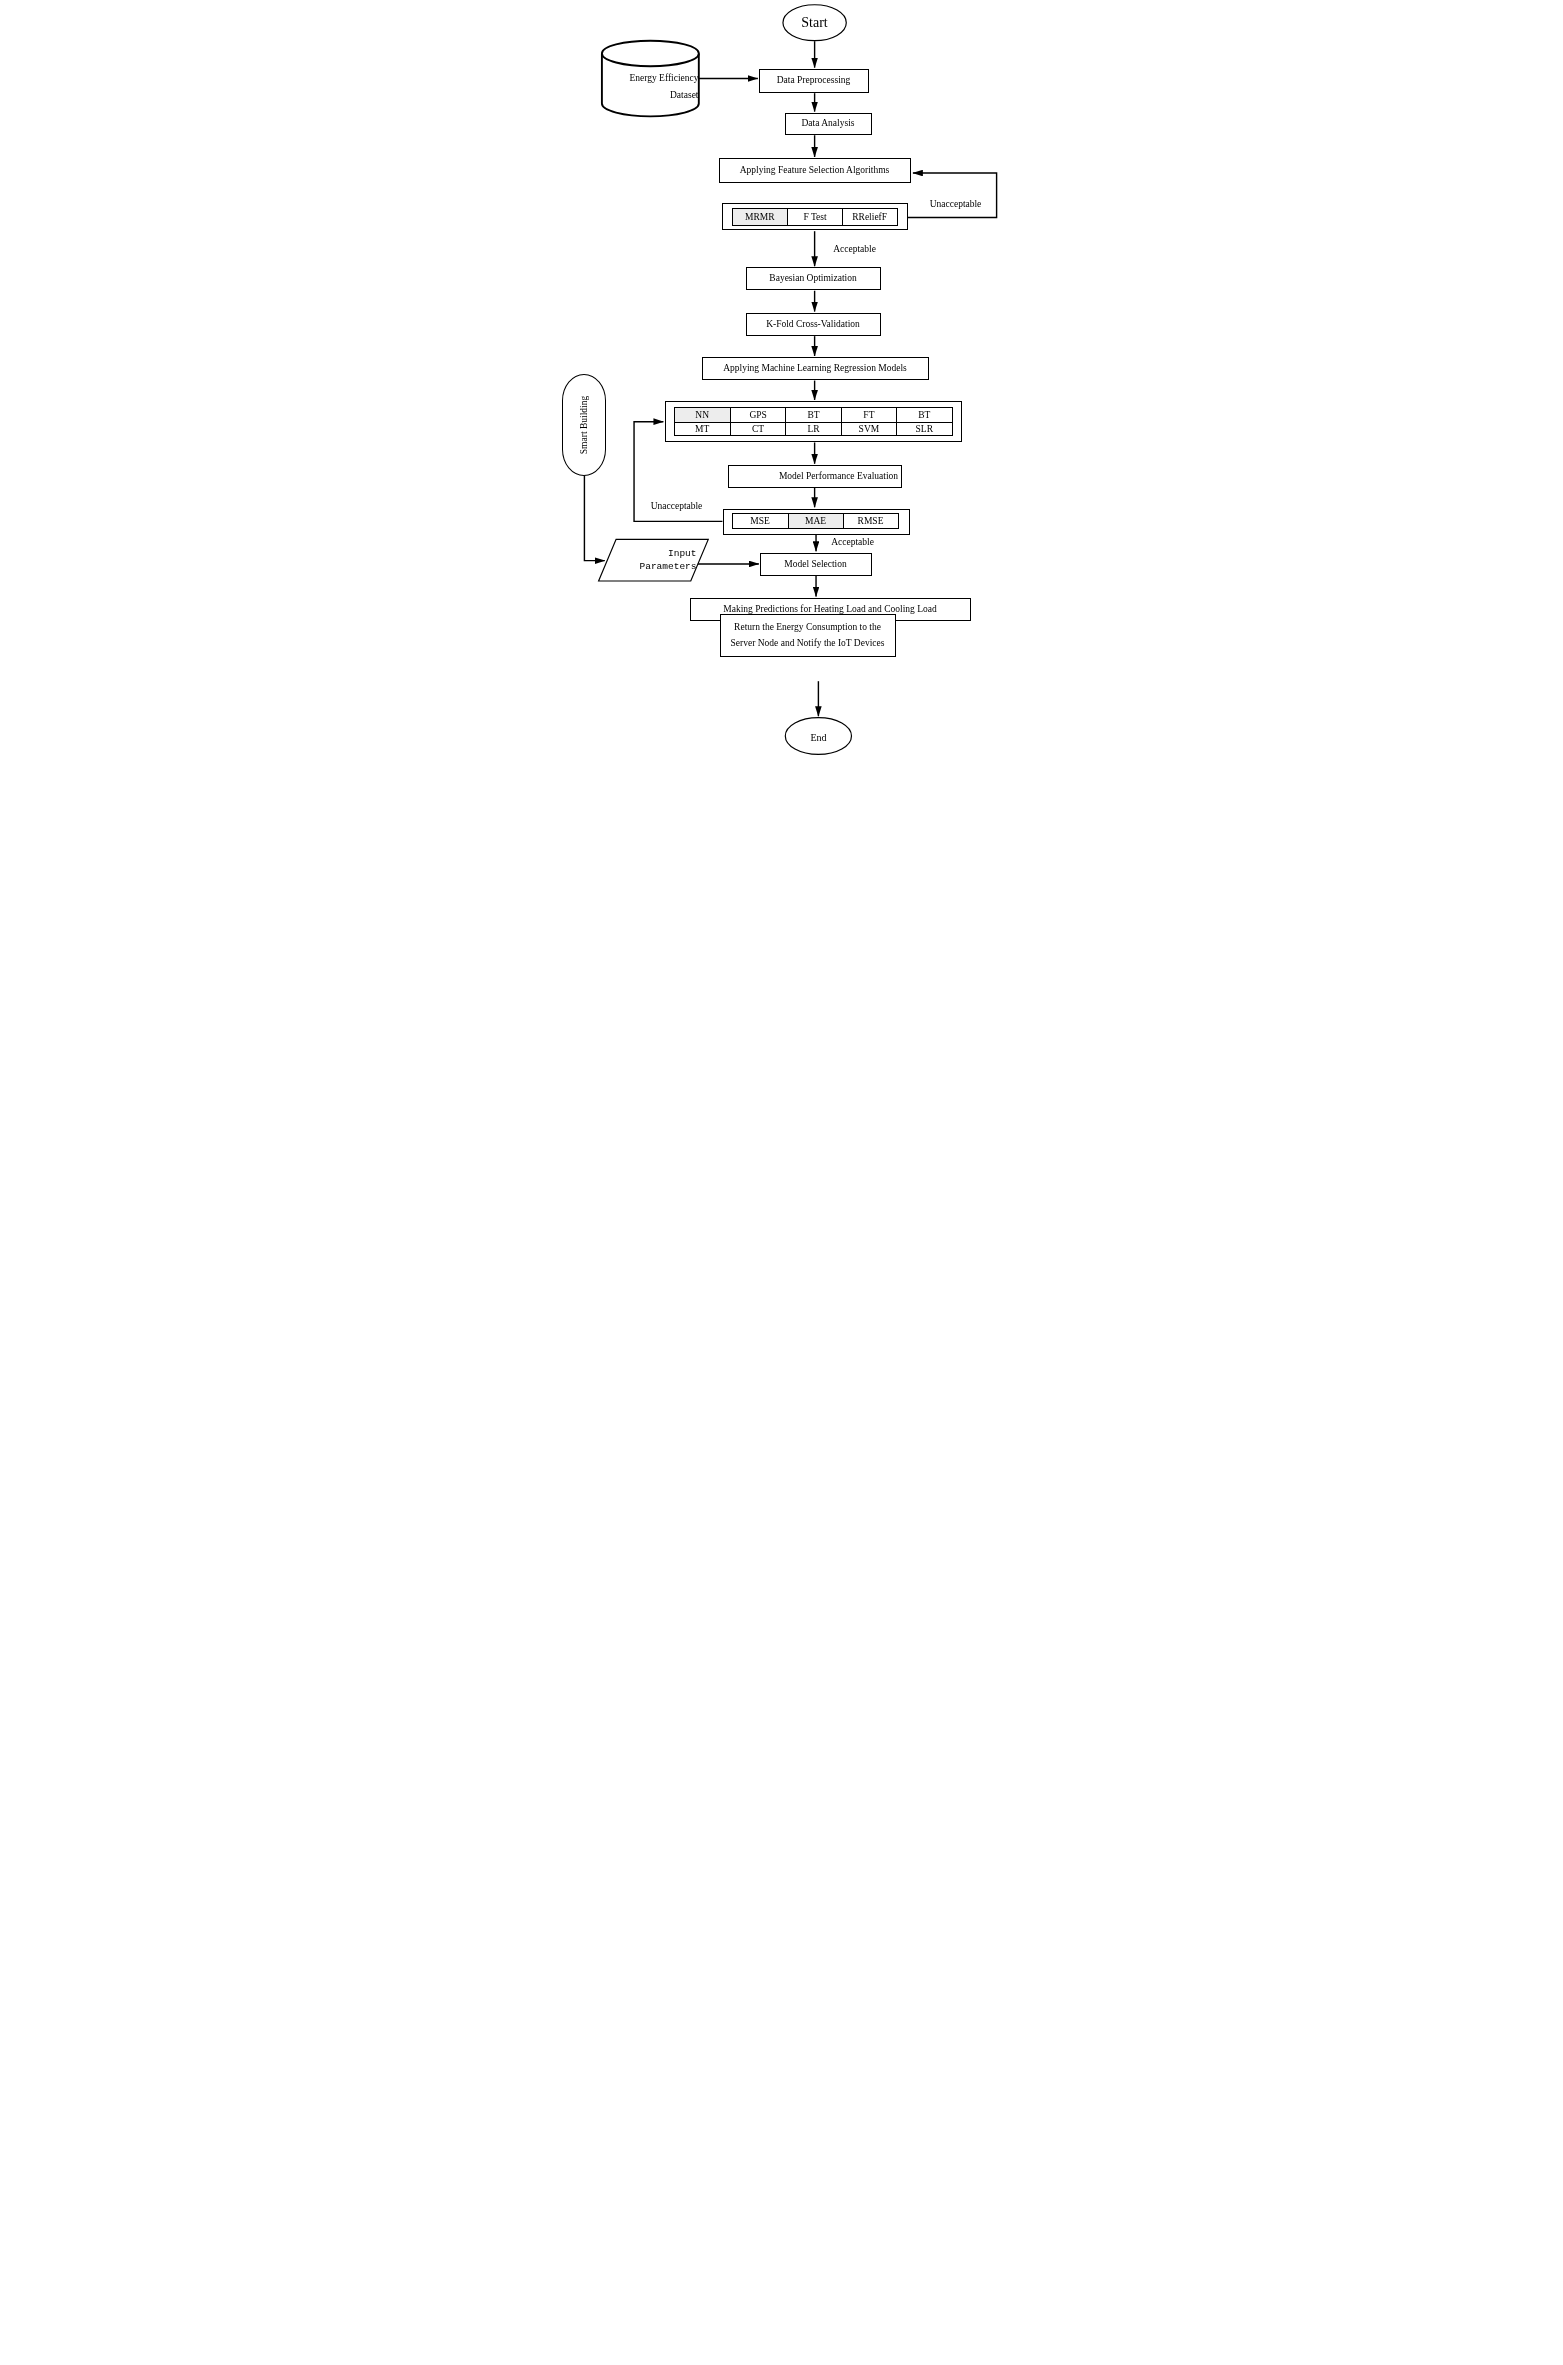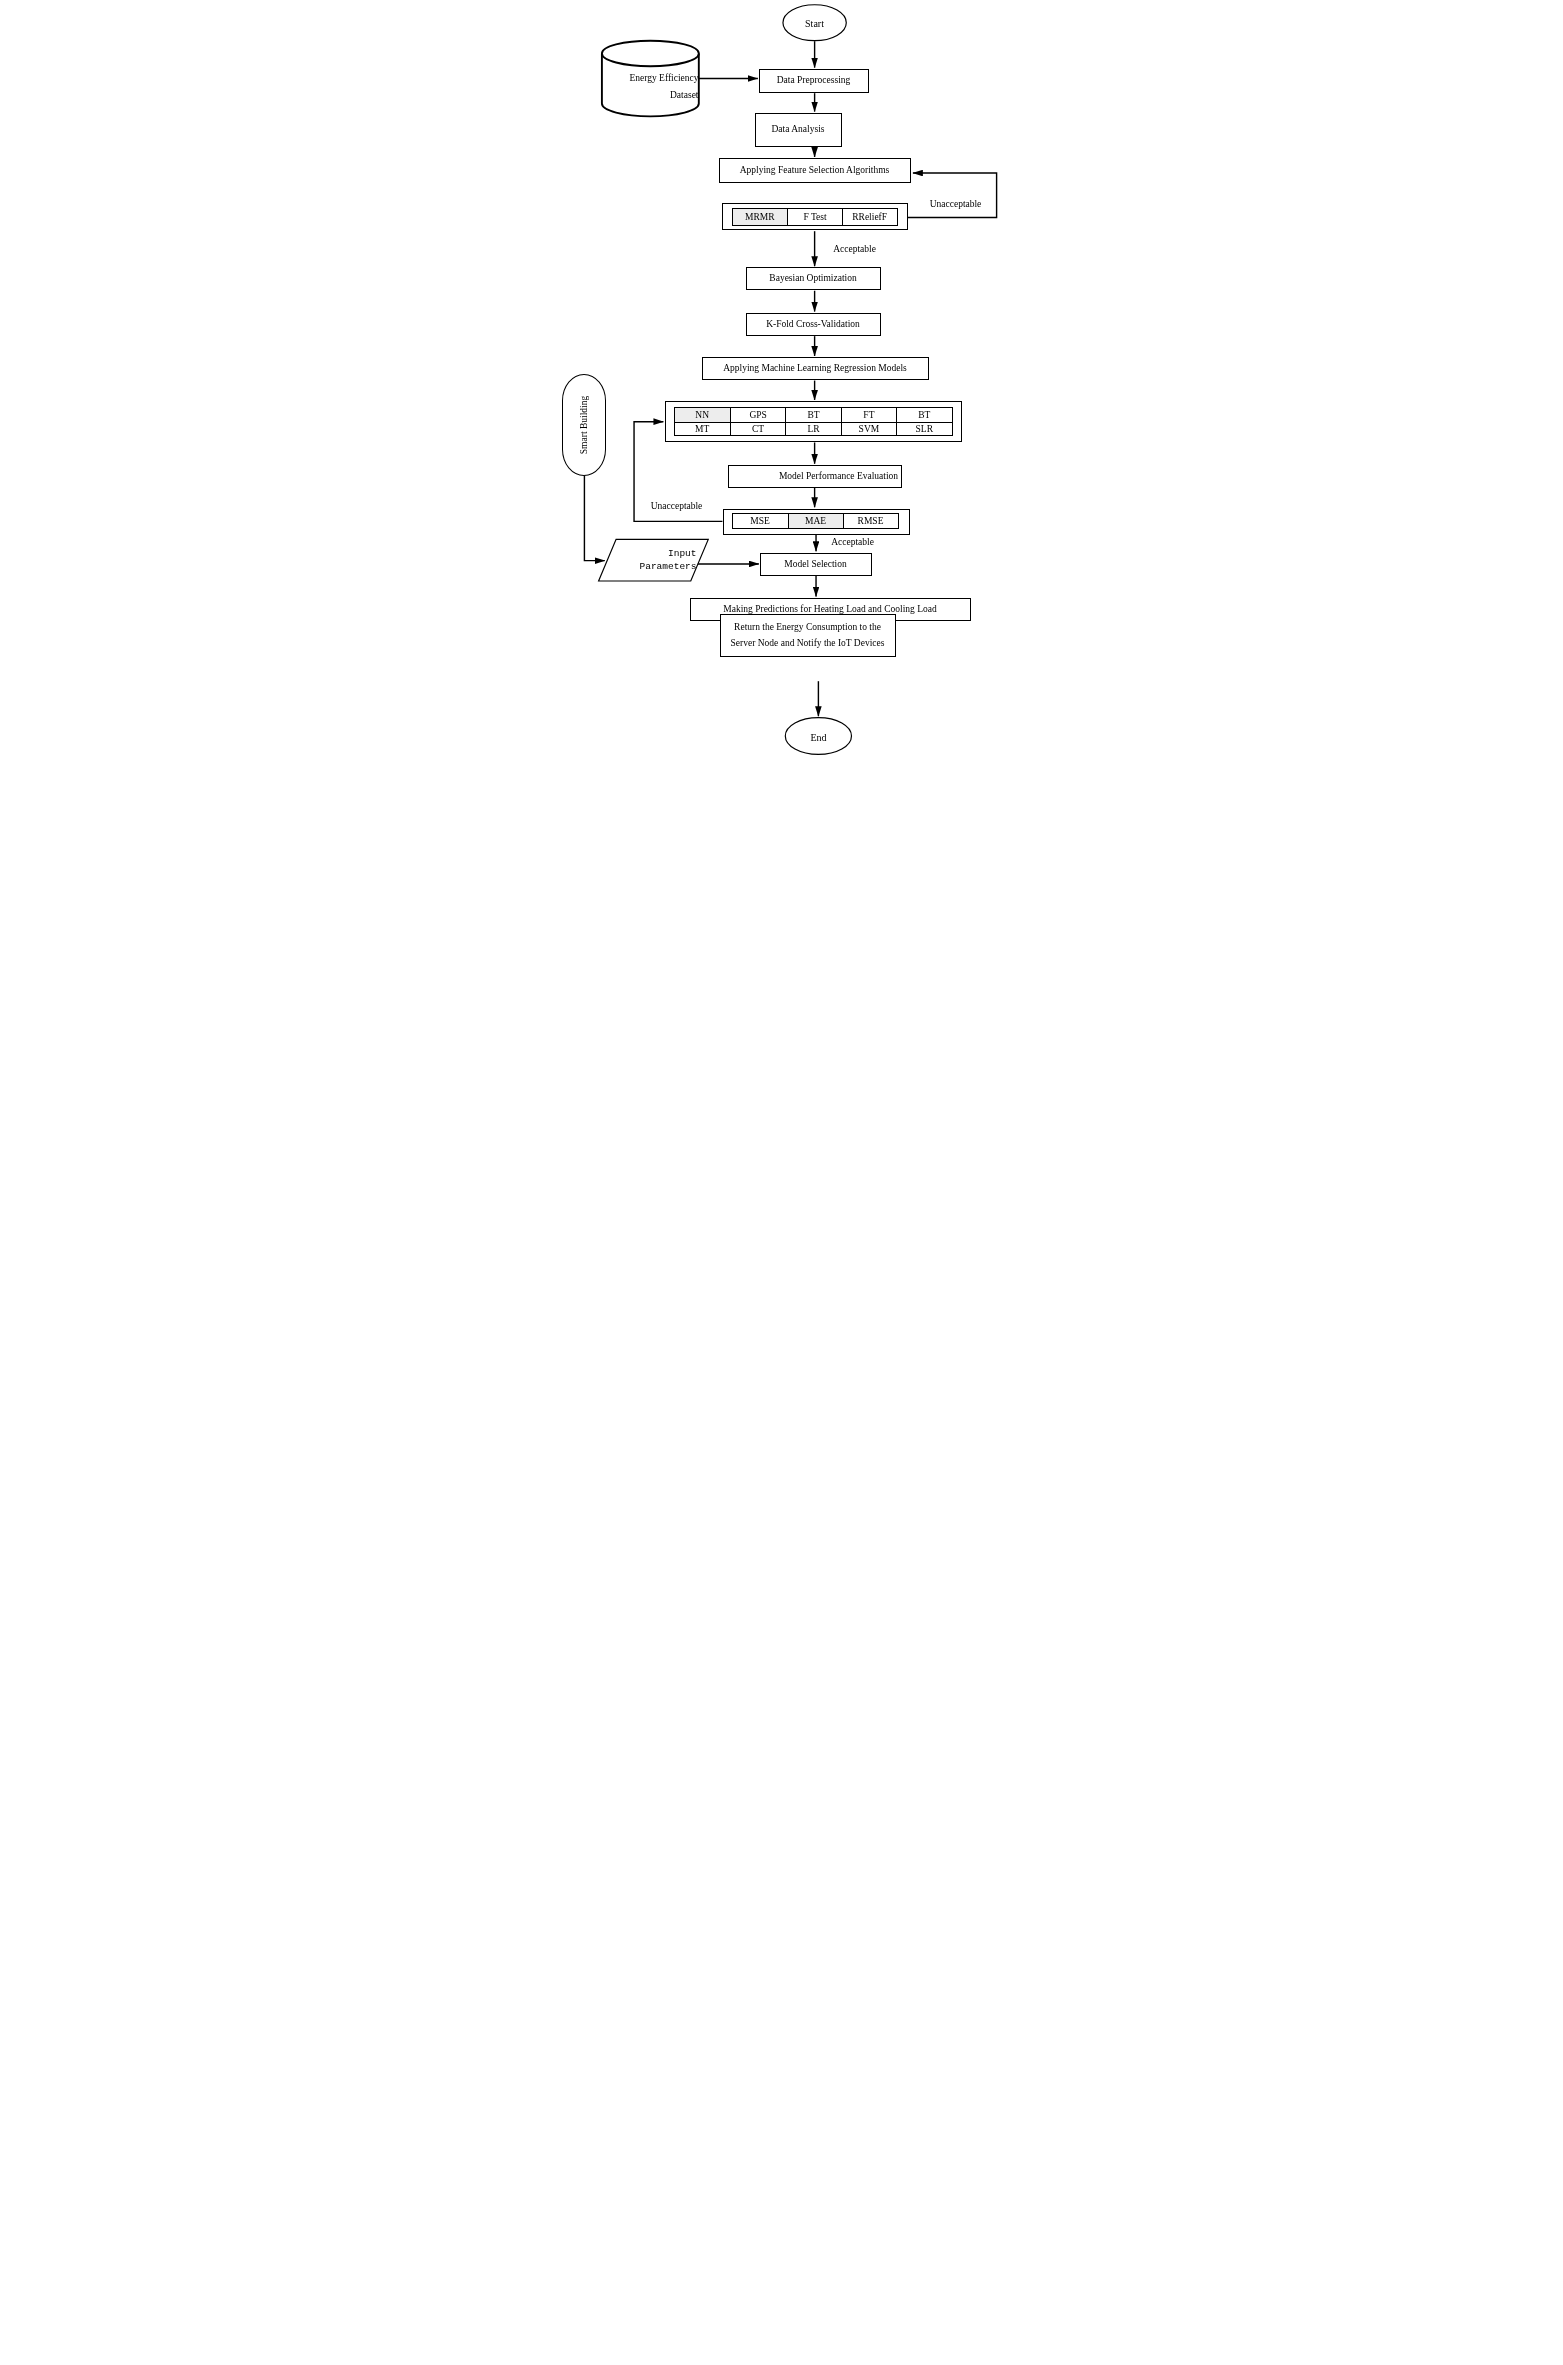--- a/index.html
+++ b/index.html
@@ -82,30 +82,30 @@
       <path marker-end="url(#ah)" d="M350,1102 L163,1102 L163,891 L225,891"></path>
       <path marker-end="url(#ah)" d="M548,1129 L548,1165"></path>
       <path marker-end="url(#ah)" d="M58,1005 L58,1185 L101,1185"></path>
       <path marker-end="url(#ah)" d="M298,1192 L427,1192"></path>
       <path marker-end="url(#ah)" d="M548,1217 L548,1261"></path>
       <path marker-end="url(#ah)" d="M548,1312 L548,1347"></path>
       <path marker-end="url(#ah)" d="M553,1440 L553,1514"></path>
     </g>
   </svg>
 
-  <div class="elabel" style="left:258px; top:23px; font-size:10px;">Start</div>
+  <div class="elabel" style="left:258px; top:23px; font-size:14px;">Start</div>
   <div class="elabel" style="left:262px; top:737px; font-size:10px;">End</div>
 
   <div class="mlabel" style="left:45px; top:65px; width:97px; height:45px; row-gap:5.7px;">
     <span>Energy Efficiency</span>
     <span>Dataset</span>
   </div>
 
   <div class="box" style="left:202px; top:69px; width:110px; height:24px;">Data Preprocessing</div>
-  <div class="box" style="left:198px; top:113px; width:87px; height:34px;">Data Analysis</div>
+  <div class="box" style="left:228px; top:113px; width:87px; height:22px;">Data Analysis</div>
   <div class="box" style="left:162px; top:158px; width:192px; height:25px;">Applying Feature Selection Algorithms</div>
 
   <div class="box" style="left:165px; top:203px; width:186px; height:27.4px;"></div>
   <div class="itable" style="left:175px; top:208px; width:166px; height:18px; grid-template-columns:repeat(3,1fr);">
     <div class="cell shaded">MRMR</div>
     <div class="cell bl">F Test</div>
     <div class="cell bl">RReliefF</div>
   </div>
 
   <div class="box" style="left:189px; top:267px; width:135px; height:23px;">Bayesian Optimization</div>

